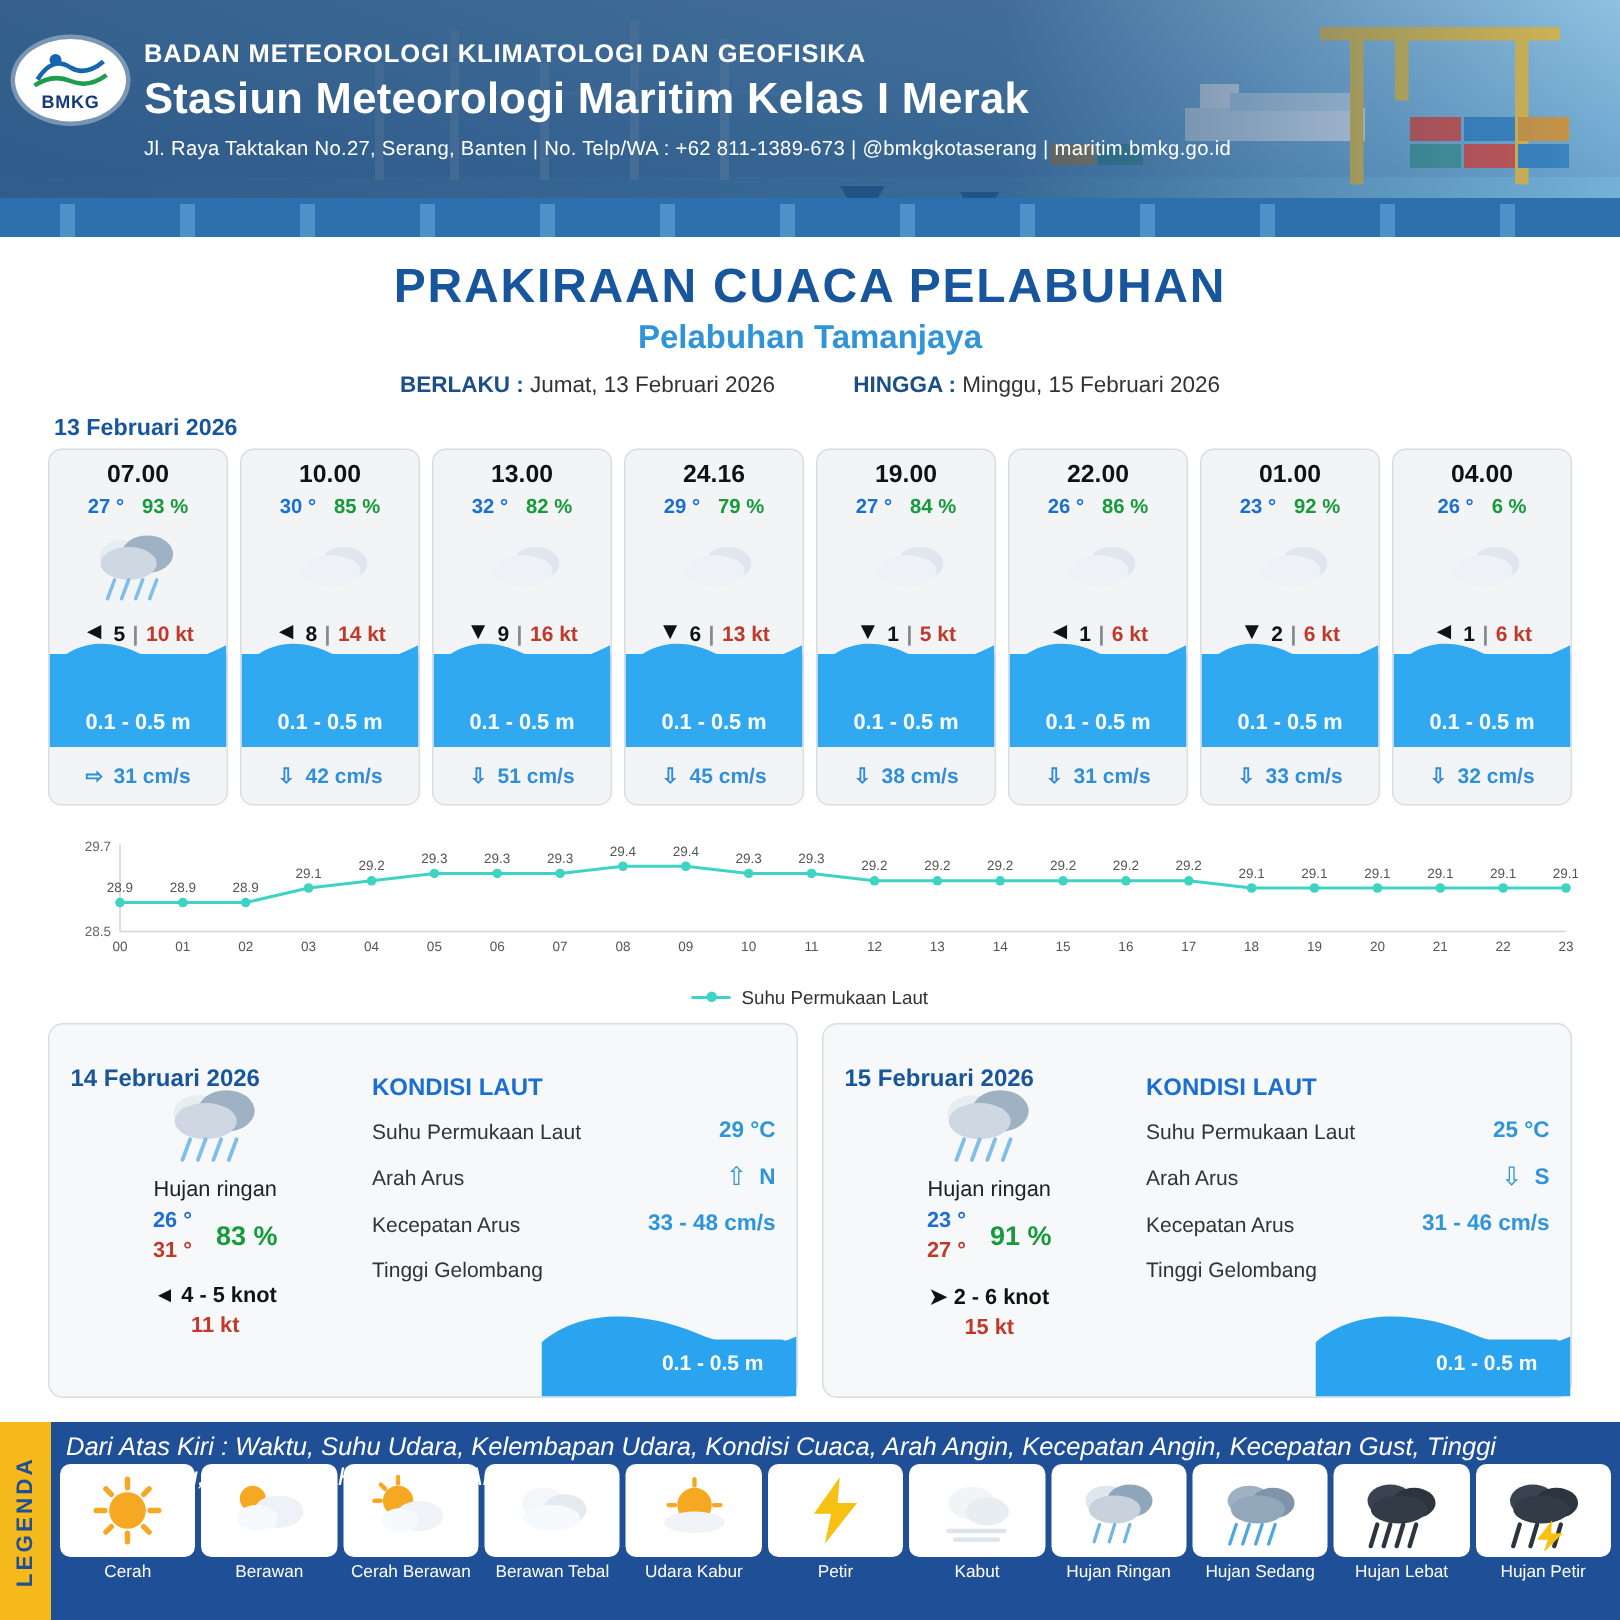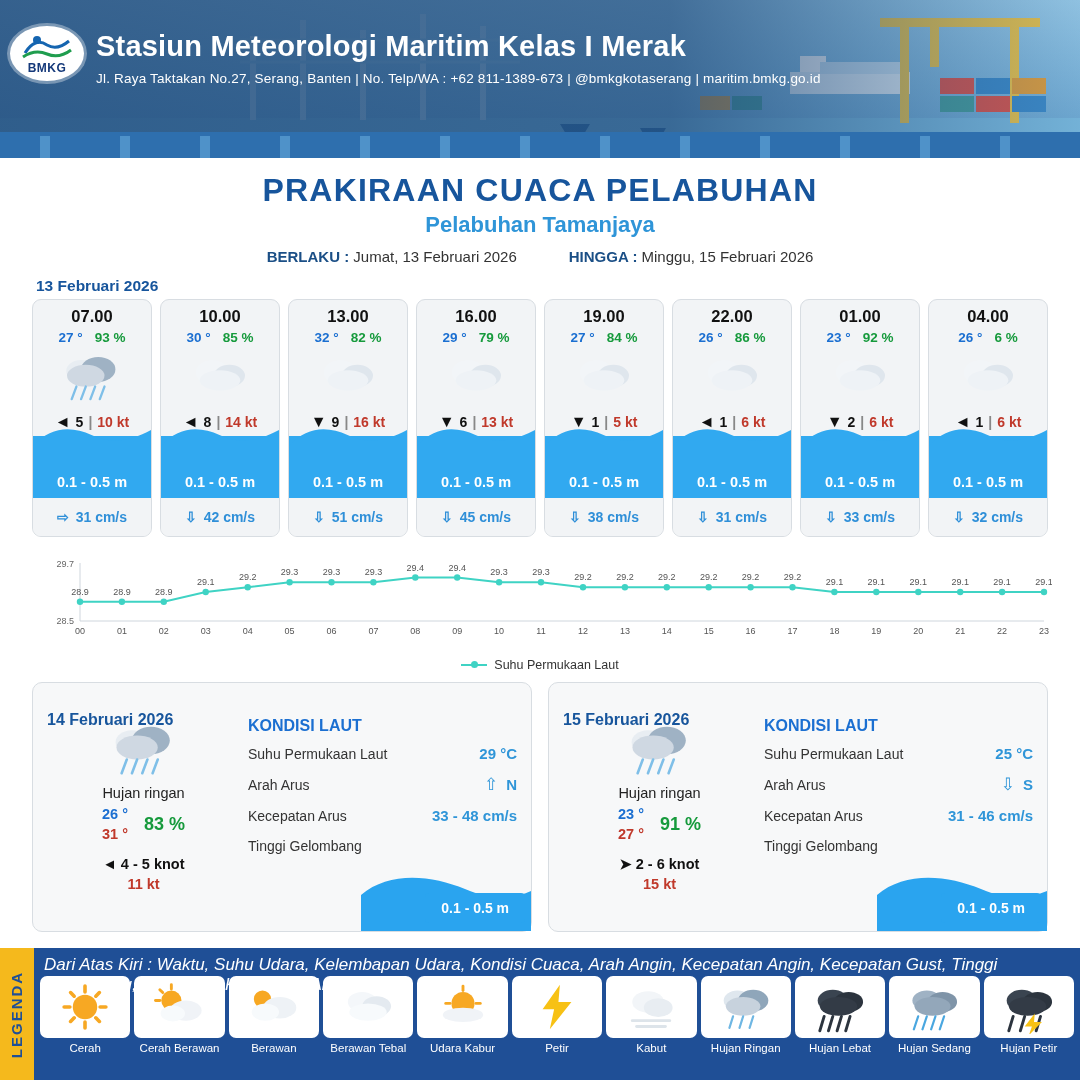--- a/index.html
+++ b/index.html
@@ -230,20 +230,21 @@
       <svg viewBox="0 0 52 26" width="52" height="26">
         <path d="M4 20 q10 -16 22 -8 q10 6 22 -4" stroke="#1565b0" stroke-width="3" fill="none"></path>
         <path d="M2 24 q12 -8 24 -3 q12 5 24 -4" stroke="#1f9d4e" stroke-width="3" fill="none"></path>
         <circle cx="16" cy="7" r="4" fill="#1565b0"></circle>
       </svg>
     </div>
     <div class="lg-text">BMKG</div>
   </div>
 
   <div class="hdr-content">
+    <div class="hdr-line1">BADAN METEOROLOGI KLIMATOLOGI DAN GEOFISIKA</div>
     <div class="hdr-line2">Stasiun Meteorologi Maritim Kelas I Merak</div>
     <div class="hdr-line3">Jl. Raya Taktakan No.27, Serang, Banten | No. Telp/WA : +62 811-1389-673 | @bmkgkotaserang | maritim.bmkg.go.id</div>
   </div>
 </div>
 
 <div class="title-main">PRAKIRAAN CUACA PELABUHAN</div>
 <div class="title-sub">Pelabuhan Tamanjaya</div>
 <div class="valid-row">
   <div>
     <b>BERLAKU :</b>
@@ -348,21 +349,21 @@
         <path d="M0 22 C 18 2, 40 2, 60 11 C 82 21, 102 16, 121 6 L121 22 Z" fill="#31a9f0"></path>
       </svg>
       <div class="c-wave">0.1 - 0.5 m</div>
     </div>
     <div class="c-cur">
       <span>⇩</span>
       <span>51 cm/s</span>
     </div>
     </div>
     <div class="card">
-    <div class="c-time">16.00</div>
+    <div class="c-time">24.16</div>
     <div class="c-th">
       <span class="c-temp">29 °</span>
       <span class="c-hum">79 %</span>
     </div>
     <div class="c-icon">
         <svg viewBox="0 0 100 70" width="78" height="58">
       <ellipse cx="40" cy="28" rx="21" ry="16" fill="#f2f5f8"></ellipse>
       <ellipse cx="62" cy="32" rx="20" ry="14" fill="#dfe6ed"></ellipse>
       <ellipse cx="50" cy="38" rx="26" ry="13" fill="#eef2f6"></ellipse>
         </svg>
@@ -731,45 +732,45 @@
       <line x1="70" y1="15" x2="65" y2="20"></line>
               <line x1="35" y1="50" x2="30" y2="55"></line>
             </g>
           </svg>
         </div>
     <div class="leg-lb">Cerah</div>
       </div>
       <div class="leg-item">
         <div class="leg-ic">
           <svg viewBox="0 0 100 70" width="72" height="54">
+            <circle cx="34" cy="24" r="12" fill="#f7a823"></circle>
+      <ellipse cx="58" cy="36" rx="23" ry="15" fill="#eef2f6"></ellipse>
+      <ellipse cx="38" cy="42" rx="19" ry="12" fill="#f7fafc"></ellipse>
+          </svg>
+        </div>
+    <div class="leg-lb">Berawan</div>
+      </div>
+      <div class="leg-item">
+        <div class="leg-ic">
+          <svg viewBox="0 0 100 70" width="72" height="54">
             <circle cx="38" cy="26" r="14" fill="#f7a823"></circle>
       <g stroke="#f7a823" stroke-width="4" stroke-linecap="round">
       <line x1="38" y1="4" x2="38" y2="10"></line>
               <line x1="16" y1="26" x2="22" y2="26"></line>
       <line x1="22" y1="11" x2="26" y2="15"></line>
             </g>
       <ellipse cx="58" cy="40" rx="22" ry="14" fill="#f0f3f7"></ellipse>
       <ellipse cx="40" cy="44" rx="17" ry="11" fill="#f7fafc"></ellipse>
           </svg>
         </div>
     <div class="leg-lb">Cerah Berawan</div>
       </div>
       <div class="leg-item">
         <div class="leg-ic">
           <svg viewBox="0 0 100 70" width="72" height="54">
-            <circle cx="34" cy="24" r="12" fill="#f7a823"></circle>
-      <ellipse cx="58" cy="36" rx="23" ry="15" fill="#eef2f6"></ellipse>
-      <ellipse cx="38" cy="42" rx="19" ry="12" fill="#f7fafc"></ellipse>
-          </svg>
-        </div>
-    <div class="leg-lb">Berawan</div>
-      </div>
-      <div class="leg-item">
-        <div class="leg-ic">
-          <svg viewBox="0 0 100 70" width="72" height="54">
             <ellipse cx="42" cy="28" rx="20" ry="14" fill="#f4f7fa"></ellipse>
       <ellipse cx="62" cy="34" rx="20" ry="14" fill="#e4eaf0"></ellipse>
       <ellipse cx="50" cy="42" rx="26" ry="12" fill="#f7fafc"></ellipse>
           </svg>
         </div>
     <div class="leg-lb">Berawan Tebal</div>
       </div>
       <div class="leg-item">
         <div class="leg-ic">
           <svg viewBox="0 0 100 70" width="72" height="54">
@@ -812,56 +813,56 @@
       <ellipse cx="60" cy="26" rx="21" ry="15" fill="#8fa6ba"></ellipse>
       <ellipse cx="46" cy="34" rx="24" ry="13" fill="#c7d2dd"></ellipse>
       <g stroke="#6fb7e3" stroke-width="3" stroke-linecap="round">
       <line x1="32" y1="48" x2="27" y2="64"></line>
               <line x1="46" y1="48" x2="41" y2="64"></line>
       <line x1="60" y1="48" x2="55" y2="64"></line>
             </g>
           </svg>
         </div>
     <div class="leg-lb">Hujan Ringan</div>
+      </div>
+      <div class="leg-item">
+        <div class="leg-ic">
+          <svg viewBox="0 0 100 70" width="72" height="54">
+            <ellipse cx="40" cy="26" rx="20" ry="14" fill="#9fb2c4"></ellipse>
+      <ellipse cx="62" cy="28" rx="20" ry="14" fill="#7f94a8"></ellipse>
+      <ellipse cx="48" cy="34" rx="25" ry="13" fill="#93a7ba"></ellipse>
+      <g stroke="#4aa7e0" stroke-width="3" stroke-linecap="round">
+      <line x1="28" y1="48" x2="22" y2="66"></line>
+              <line x1="40" y1="48" x2="34" y2="66"></line>
+      <line x1="52" y1="48" x2="46" y2="66"></line>
+              <line x1="64" y1="48" x2="58" y2="66"></line>
+            </g>
+          </svg>
+        </div>
+    <div class="leg-lb">Hujan Sedang</div>
       </div>
       <div class="leg-item">
         <div class="leg-ic">
           <svg viewBox="0 0 100 70" width="72" height="54">
             <ellipse cx="40" cy="26" rx="21" ry="15" fill="#3a4450"></ellipse>
       <ellipse cx="62" cy="28" rx="20" ry="14" fill="#2c343e"></ellipse>
       <ellipse cx="48" cy="34" rx="26" ry="13" fill="#333b46"></ellipse>
       <g stroke="#2c343e" stroke-width="4" stroke-linecap="round">
       <line x1="28" y1="48" x2="22" y2="68"></line>
               <line x1="40" y1="48" x2="34" y2="68"></line>
       <line x1="52" y1="48" x2="46" y2="68"></line>
               <line x1="64" y1="48" x2="58" y2="68"></line>
             </g>
           </svg>
         </div>
     <div class="leg-lb">Hujan Lebat</div>
       </div>
       <div class="leg-item">
         <div class="leg-ic">
           <svg viewBox="0 0 100 70" width="72" height="54">
-            <ellipse cx="40" cy="26" rx="20" ry="14" fill="#9fb2c4"></ellipse>
-      <ellipse cx="62" cy="28" rx="20" ry="14" fill="#7f94a8"></ellipse>
-      <ellipse cx="48" cy="34" rx="25" ry="13" fill="#93a7ba"></ellipse>
-      <g stroke="#4aa7e0" stroke-width="3" stroke-linecap="round">
-      <line x1="28" y1="48" x2="22" y2="66"></line>
-              <line x1="40" y1="48" x2="34" y2="66"></line>
-      <line x1="52" y1="48" x2="46" y2="66"></line>
-              <line x1="64" y1="48" x2="58" y2="66"></line>
-            </g>
-          </svg>
-        </div>
-    <div class="leg-lb">Hujan Sedang</div>
-      </div>
-      <div class="leg-item">
-        <div class="leg-ic">
-          <svg viewBox="0 0 100 70" width="72" height="54">
             <ellipse cx="40" cy="26" rx="21" ry="15" fill="#3a4450"></ellipse>
       <ellipse cx="62" cy="28" rx="20" ry="14" fill="#2c343e"></ellipse>
       <ellipse cx="48" cy="34" rx="26" ry="13" fill="#333b46"></ellipse>
       <g stroke="#2c343e" stroke-width="4" stroke-linecap="round">
       <line x1="28" y1="48" x2="22" y2="68"></line>
               <line x1="44" y1="48" x2="38" y2="68"></line>
       <line x1="66" y1="48" x2="60" y2="68"></line>
             </g>
       <path d="M58 44 L44 62 H54 L50 74 L68 56 H57 Z" fill="#f7c114"></path>
           </svg>

